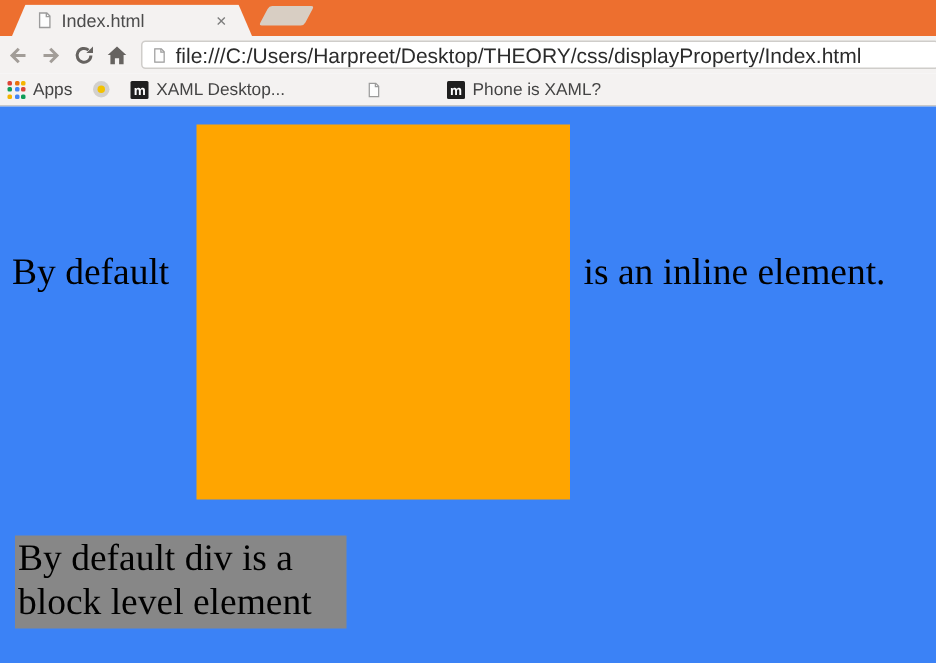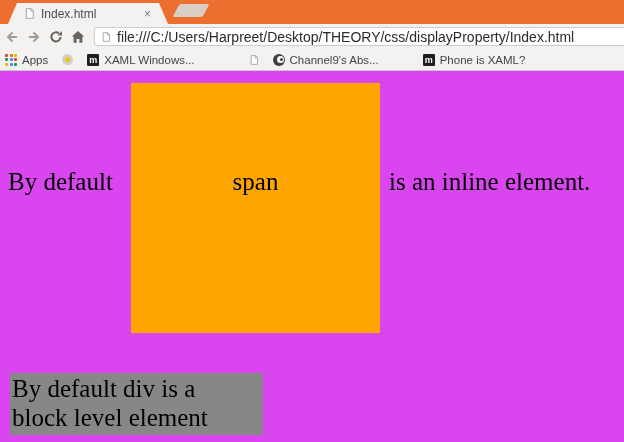--- a/index.html
+++ b/index.html
@@ -59,28 +59,28 @@
   .m-icon{width:12px;height:12px;background:#1f1f1f;color:#fff;font-weight:bold;font-size:9px;
     display:flex;align-items:center;justify-content:center;border-radius:1px}
   .c9-icon{width:12px;height:12px;border-radius:50%;background:#3f3f3f;position:relative;overflow:hidden}
   .c9-icon::after{content:"";position:absolute;left:4px;top:2.5px;width:7px;height:7px;
     border-radius:50%;background:#fff}
   .c9-icon::before{content:"";position:absolute;left:7px;top:4.5px;width:3px;height:3px;
     border-radius:50%;background:#3f3f3f;z-index:1}
   .page-icon-sm{width:10px;height:12px}
 
   
-  .content{position:absolute;left:0;top:71px;width:100%;height:371px;background:#d946ef;
+  .content{position:absolute;left:0;top:71px;width:100%;height:371px;background:#3b82f6;
     font-family:"Liberation Serif","DejaVu Serif",serif;color:#000}
   .orange-box{position:absolute;left:131px;top:12px;width:249px;height:250px;background:var(--box-orange)}
   .demo-text{position:absolute;top:96px;font-size:25px;line-height:30px;white-space:nowrap}
   .t-before{left:8px}
   .t-span{left:131px;width:249px;text-align:center}
   .t-after{left:389px}
-  .gray-box{position:absolute;left:10px;top:302px;width:253px;height:62px;background:var(--box-gray);
+  .gray-box{position:absolute;left:10px;top:286px;width:221px;height:62px;background:var(--box-gray);
     font-size:25px;line-height:29px;padding:1px 6px 0 2px}
 </style>
 </head>
 <body>
 
 <div class="window">
 
   <div class="titlebar">
     <div class="tab">
       <svg class="tab-favicon" viewBox="0 0 16 16">
@@ -137,40 +137,35 @@
           <span></span>
           <span></span>
       </span>
       <span class="bm-label">Apps</span>
     </div>
     <div class="bm">
       <span class="wp-icon"></span>
     </div>
     <div class="bm">
       <span class="m-icon">m</span>
-      <span class="bm-label">XAML Windows...</span>
+      <span class="bm-label">XAML Desktop...</span>
     </div>
     <div class="bm bm-gap-lg">
       <svg class="page-icon-sm" viewBox="0 0 16 16">
         <path d="M3.5 1h7l3 3v11h-10z" fill="#fdfdfd" stroke="#9b9b9b" stroke-width="1.3"></path>
         <path d="M10 1v3.5h3.5" fill="none" stroke="#9b9b9b" stroke-width="1.3"></path>
       </svg>
-    </div>
-    <div class="bm">
-      <span class="c9-icon"></span>
-      <span class="bm-label">Channel9's Abs...</span>
     </div>
     <div class="bm bm-gap-md">
       <span class="m-icon">m</span>
       <span class="bm-label">Phone is XAML?</span>
     </div>
 
   </div>
 
   <div class="content">
     <div class="orange-box"></div>
     <span class="demo-text t-before">By default</span>
-    <span class="demo-text t-span">span</span>
     <span class="demo-text t-after">is an inline element.</span>
     <div class="gray-box">By default div is a block level element</div>
   </div>
 
 </div>
 
 </body></html>

